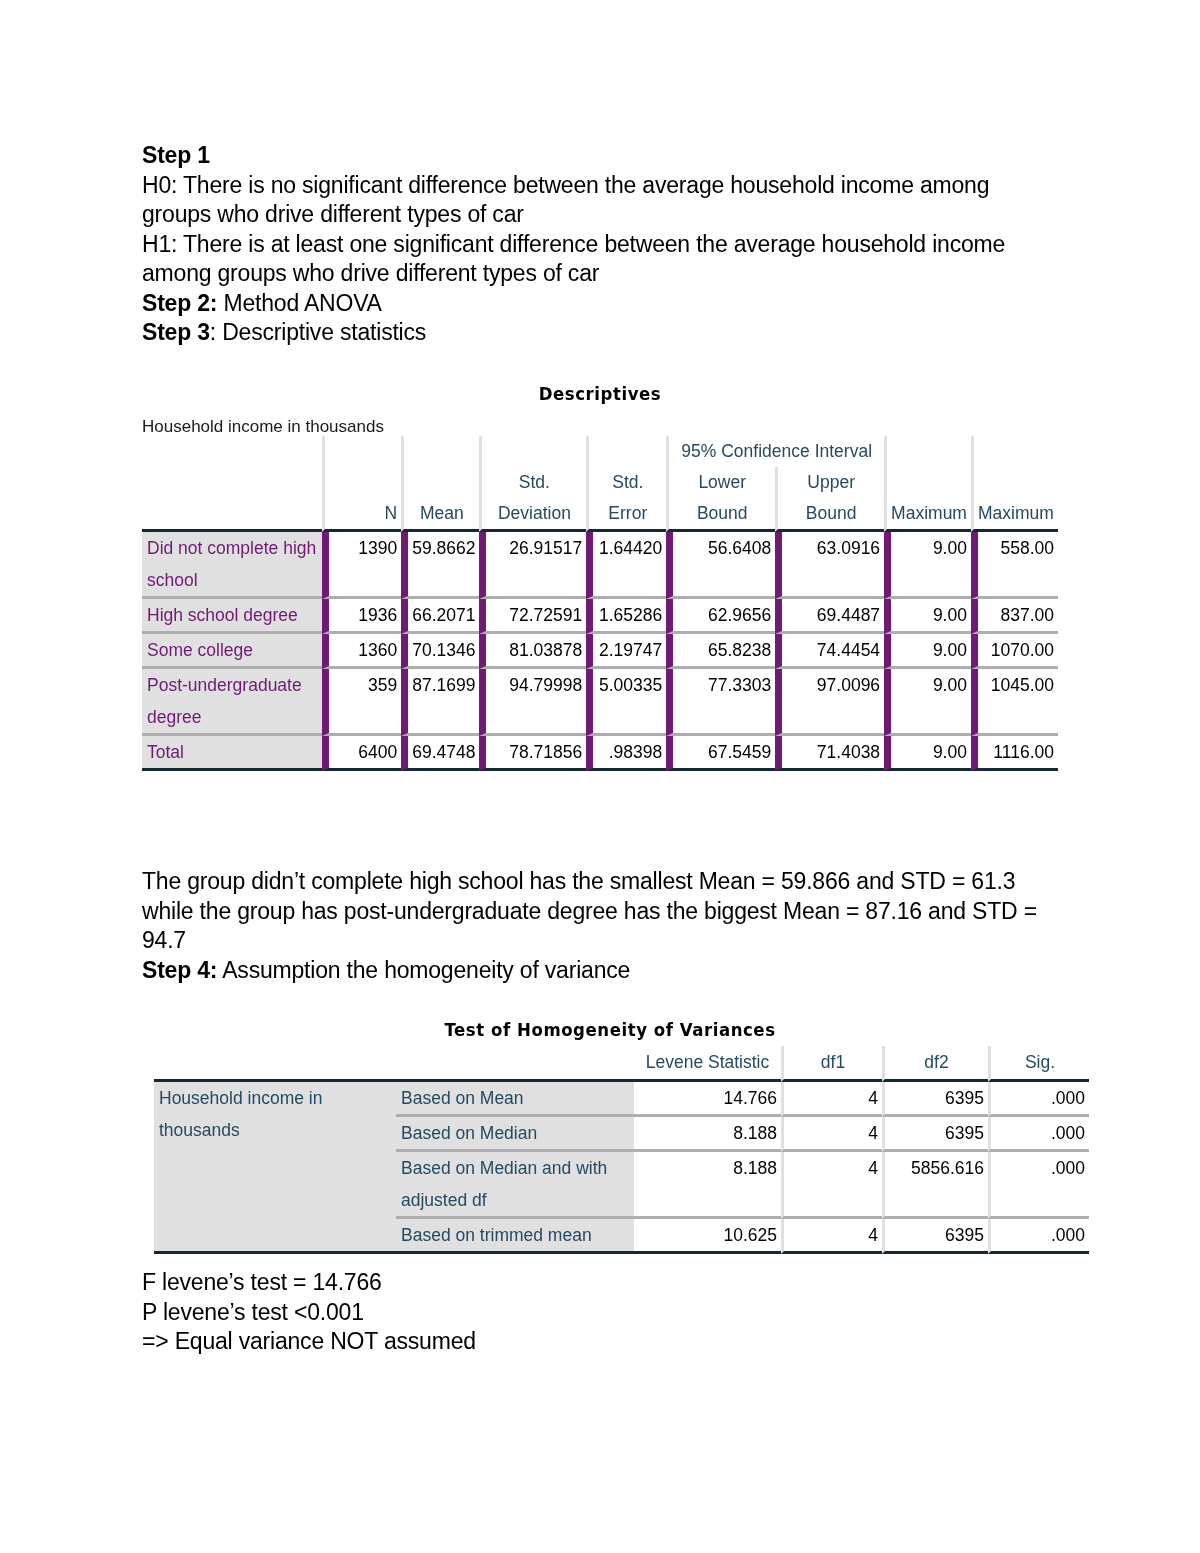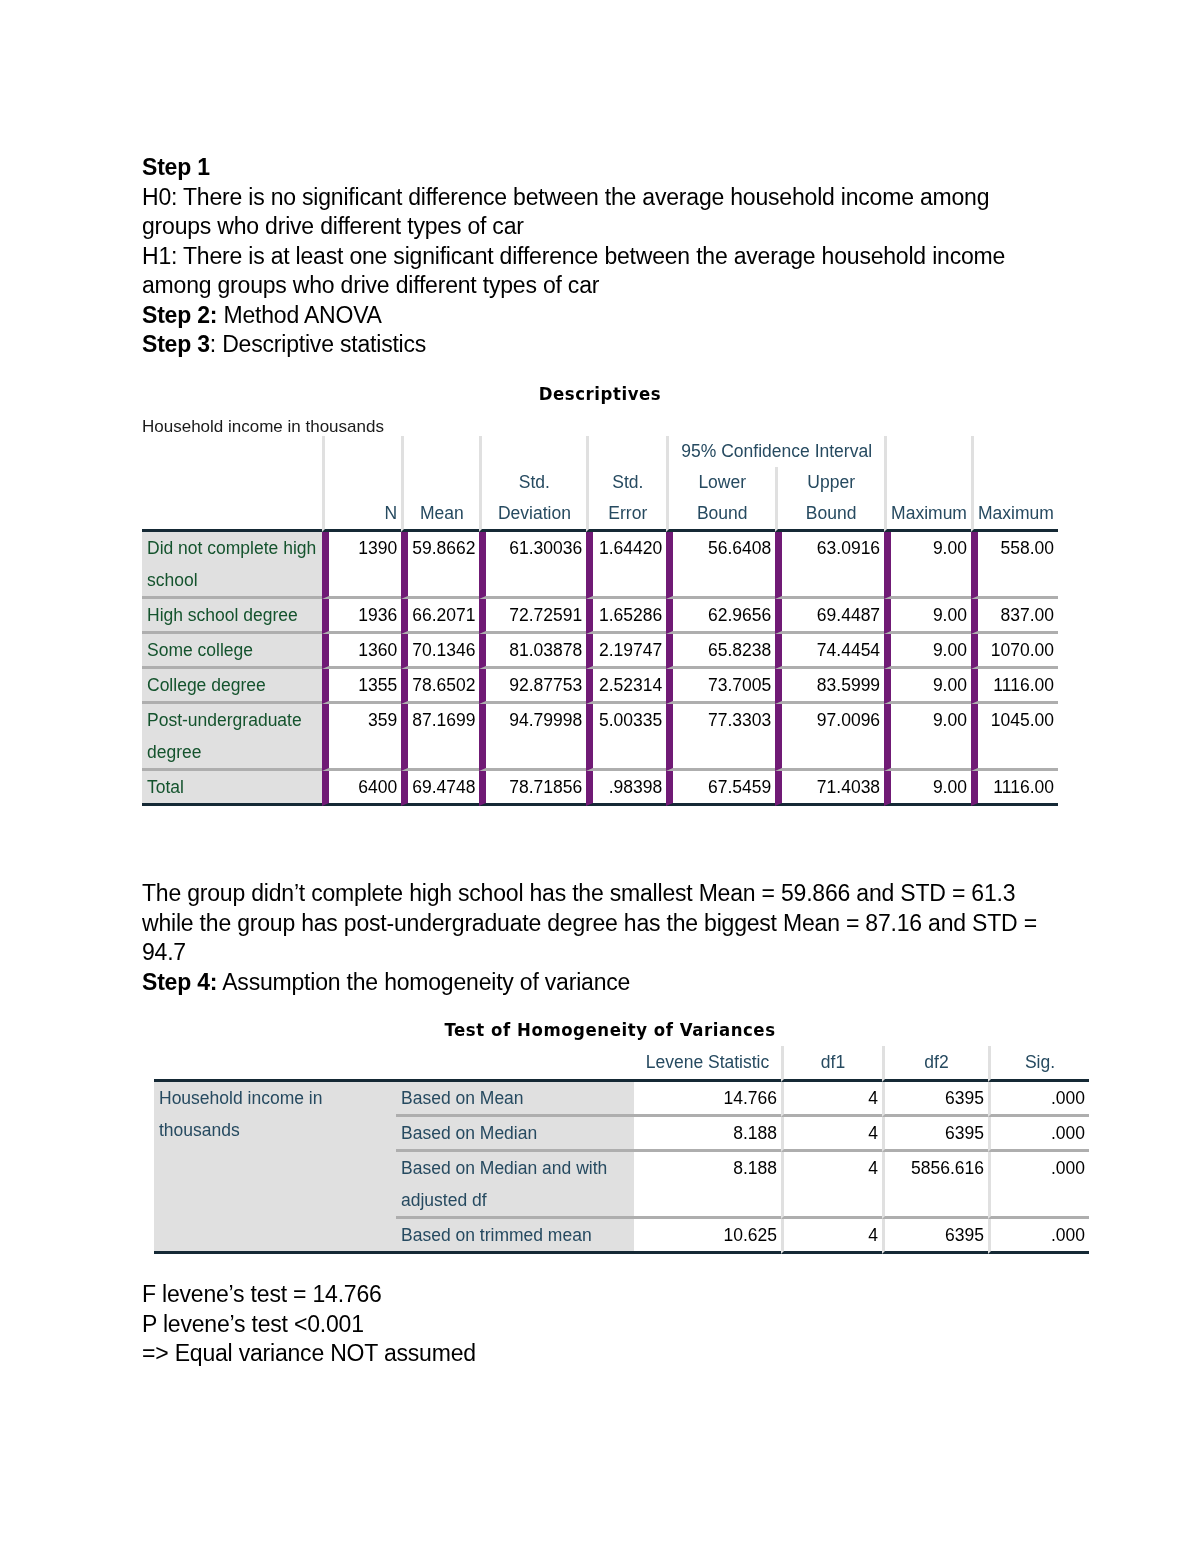--- a/index.html
+++ b/index.html
@@ -2,21 +2,21 @@
 <html><head>
   <meta charset="utf-8">
   <style>
     html, body { margin: 0; padding: 0; background: #ffffff; }
     body {
       width: 1200px; height: 1553px; position: relative; overflow: hidden;
       font-family: "Liberation Sans", sans-serif; color: #000;
     }
     .prose {
       position: absolute; left: 142px;
-      font-size: 23px; line-height: 29.5px; letter-spacing: -0.2px; margin-top: 12px;
+      font-size: 23px; line-height: 29.5px; letter-spacing: -0.2px;
     }
     .prose p { margin: 0; }
     .prose b { font-weight: bold; }
     #prose-1 { top: 141px; width: 920px; }
     #prose-2 { top: 867px; width: 920px; }
     #prose-3 { top: 1268px; width: 600px; }
 
     .tbl-title {
       position: absolute; font-weight: bold; font-size: 18px; letter-spacing: 0.6px;
       font-family: "DejaVu Sans", sans-serif; transform: scaleX(0.92); transform-origin: center;
@@ -29,21 +29,21 @@
       padding: 0 4px; white-space: nowrap; font-weight: normal;
     }
     .caption { position: absolute; left: 142px; top: 417px; font-size: 17px; color: #1a1a1a; }
 
     
     #desc { left: 142px; top: 436px; width: 916px; }
     #desc th { color: #264a60; text-align: center; vertical-align: bottom; height: 31px; line-height: 31px; }
     #desc th.sep { border-left: 3px solid #e0e0e0; }
     #desc tr.hbottom th { border-bottom: 3px solid #152935; }
     #desc td { text-align: right; height: 32px; line-height: 32px; border-left: 7px solid #701a75; vertical-align: top; }
-    #desc td.rowlab { text-align: left; background: #e0e0e0; color: #14532d; border-left: none; white-space: normal; line-height: 32px; padding-left: 5px; }
+    #desc td.rowlab { text-align: left; background: #e0e0e0; color: #701a75; border-left: none; white-space: normal; line-height: 32px; padding-left: 5px; }
     #desc tr.row td { border-bottom: 3px solid #aeaeae; }
     #desc tr.row.last td { border-bottom: 3px solid #152935; }
     #desc tr.row td.rowlab { border-bottom: 3px solid #aeaeae; }
     #desc tr.row.last td.rowlab { border-bottom: 3px solid #152935; }
 
     
     #homo { left: 154px; top: 1046px; width: 935px; }
     #homo th { color: #264a60; text-align: center; height: 29px; line-height: 33px; vertical-align: bottom; border-bottom: 3px solid #152935; }
     #homo th.blank { border-bottom: 3px solid #152935; }
     #homo th.sep { border-left: 3px solid #e0e0e0; }
@@ -112,21 +112,21 @@
     <th class="sep">Bound</th>
     <th class="sep">Maximum</th>
     <th class="sep">Maximum</th>
   </tr>
   </tbody>
     <tbody id="desc-body">
       <tr class="row">
         <td class="rowlab" style="max-width: 171px;">Did not complete high school</td>
         <td>1390</td>
         <td>59.8662</td>
-        <td>61.30036</td>
+        <td>26.91517</td>
         <td>1.64420</td>
         <td>56.6408</td>
         <td>63.0916</td>
         <td>9.00</td>
         <td>558.00</td>
       </tr>
       <tr class="row">
         <td class="rowlab" style="max-width: 171px;">High school degree</td>
         <td>1936</td>
         <td>66.2071</td>
@@ -140,31 +140,20 @@
       <tr class="row">
         <td class="rowlab" style="max-width: 171px;">Some college</td>
         <td>1360</td>
         <td>70.1346</td>
         <td>81.03878</td>
         <td>2.19747</td>
         <td>65.8238</td>
         <td>74.4454</td>
         <td>9.00</td>
         <td>1070.00</td>
-      </tr>
-      <tr class="row">
-        <td class="rowlab" style="max-width: 171px;">College degree</td>
-        <td>1355</td>
-        <td>78.6502</td>
-        <td>92.87753</td>
-        <td>2.52314</td>
-        <td>73.7005</td>
-        <td>83.5999</td>
-        <td>9.00</td>
-        <td>1116.00</td>
       </tr>
       <tr class="row">
         <td class="rowlab" style="max-width: 171px;">Post-undergraduate degree</td>
         <td>359</td>
         <td>87.1699</td>
         <td>94.79998</td>
         <td>5.00335</td>
         <td>77.3303</td>
         <td>97.0096</td>
         <td>9.00</td>

